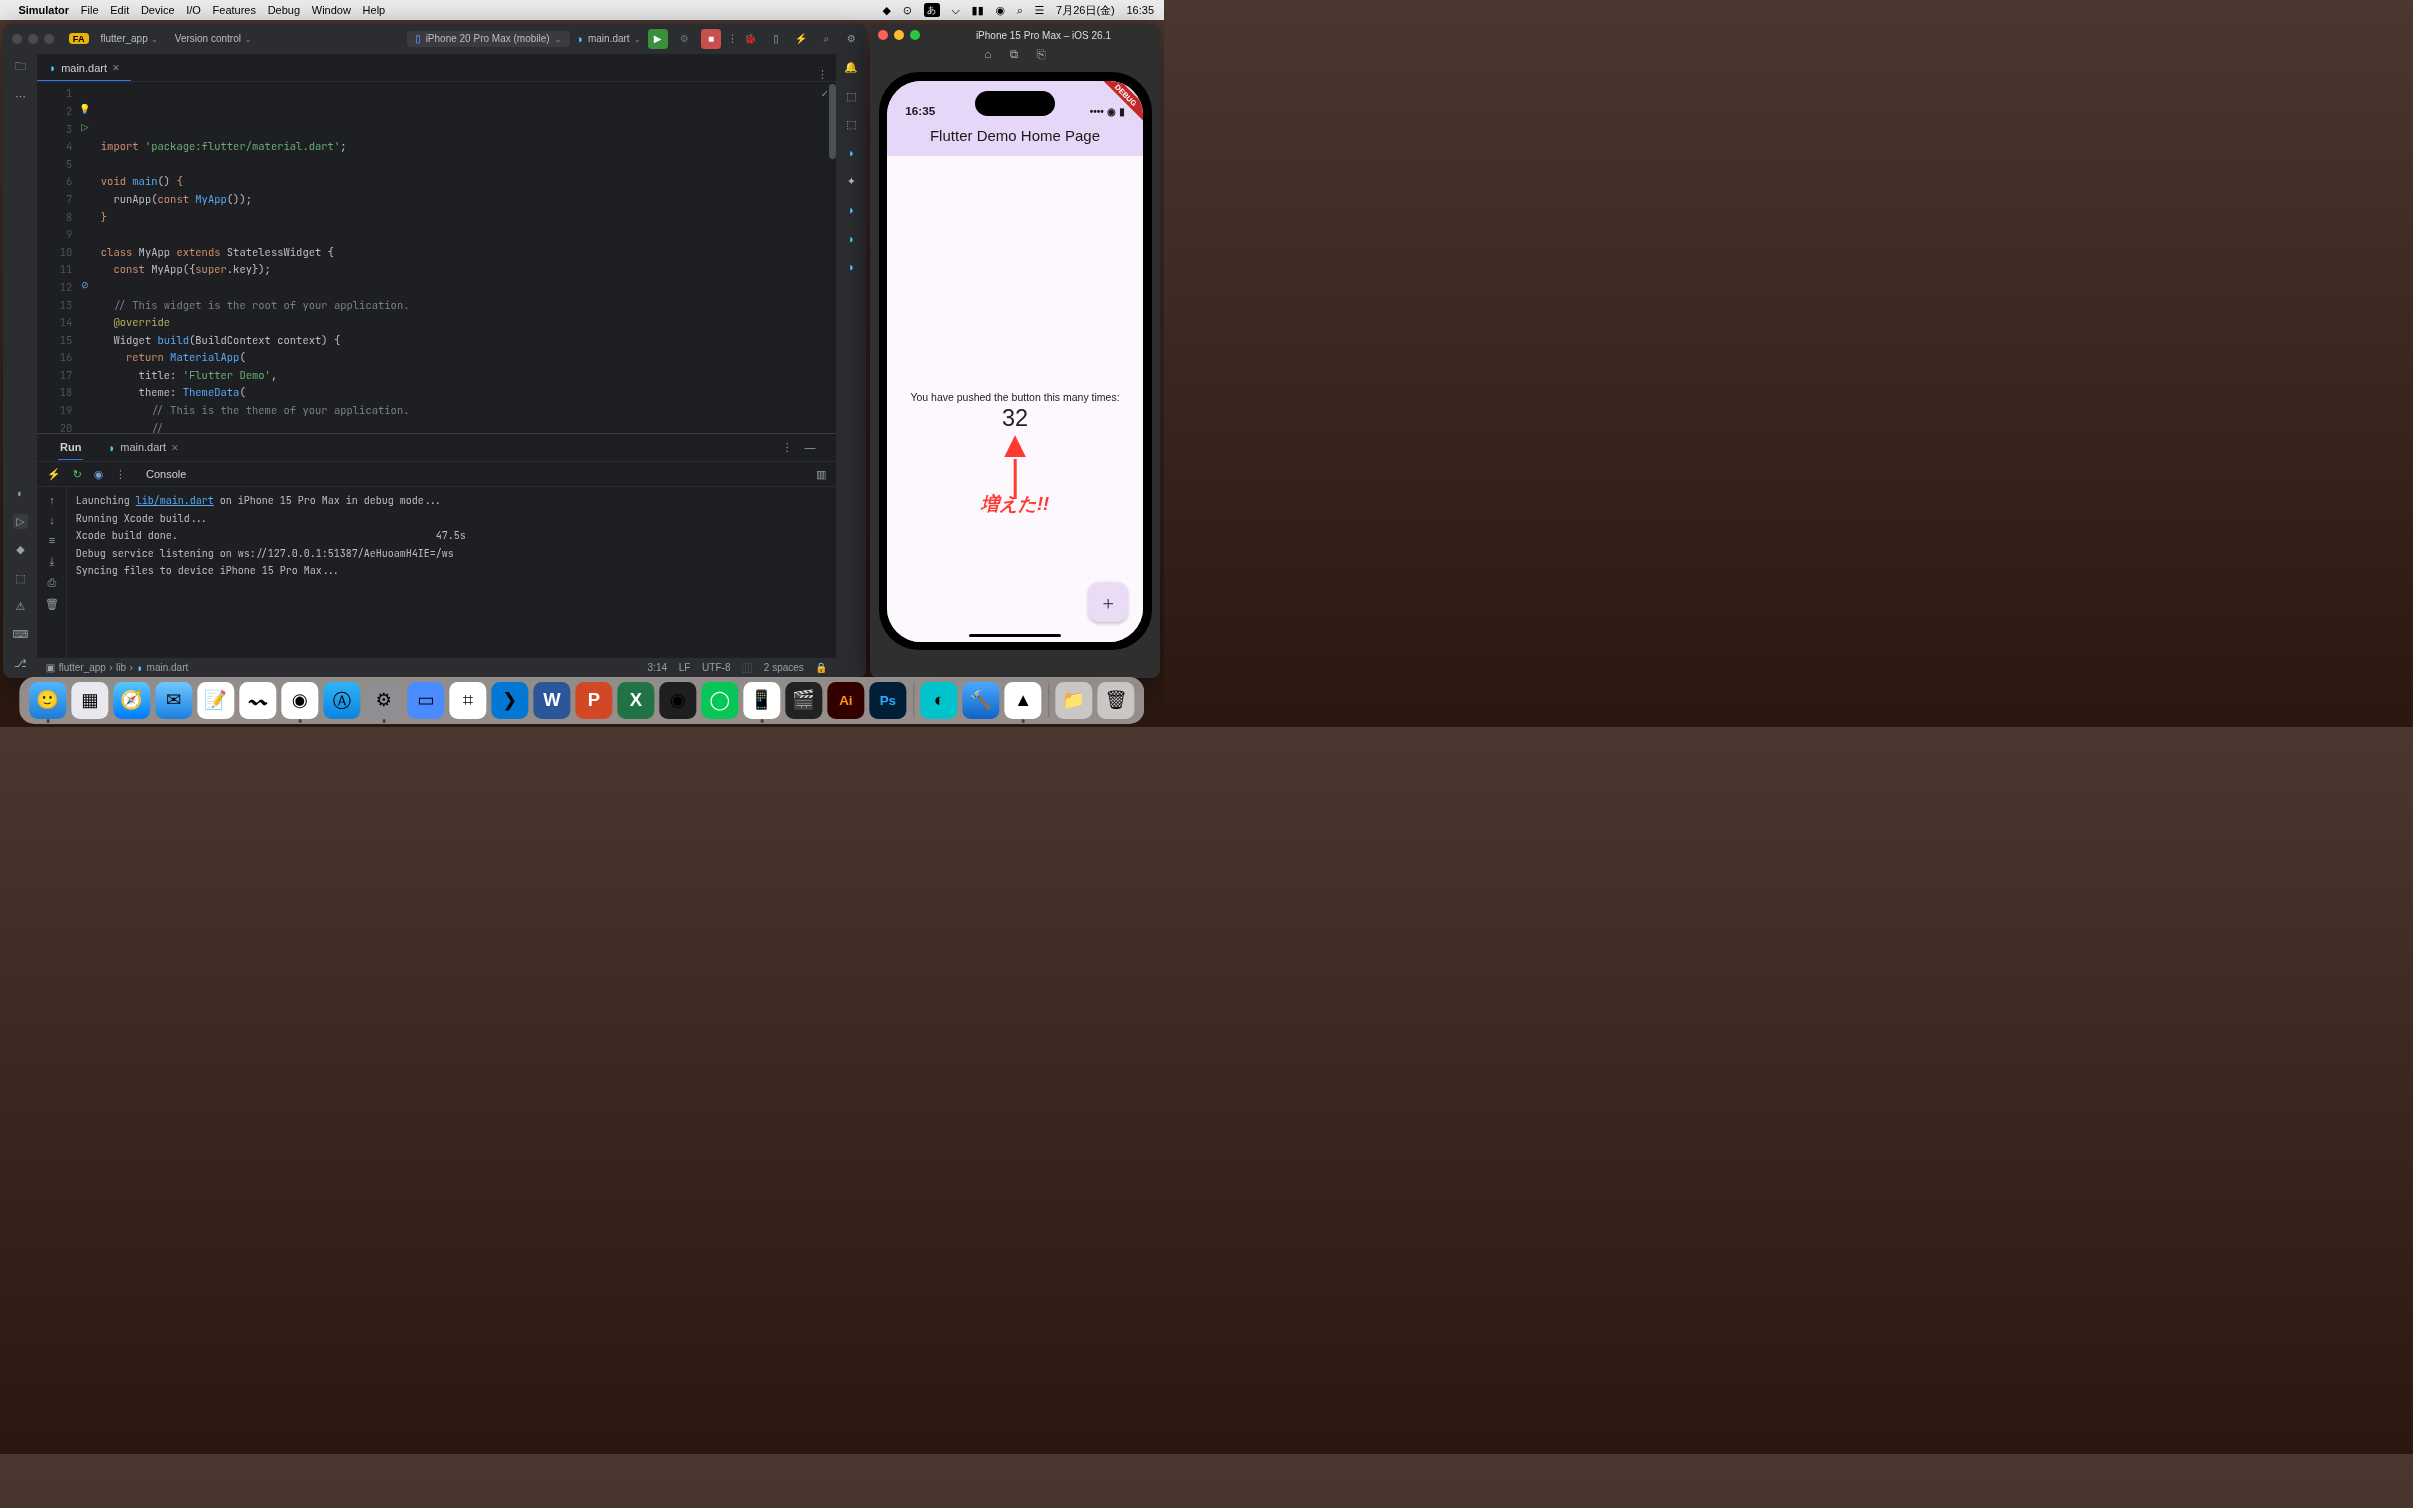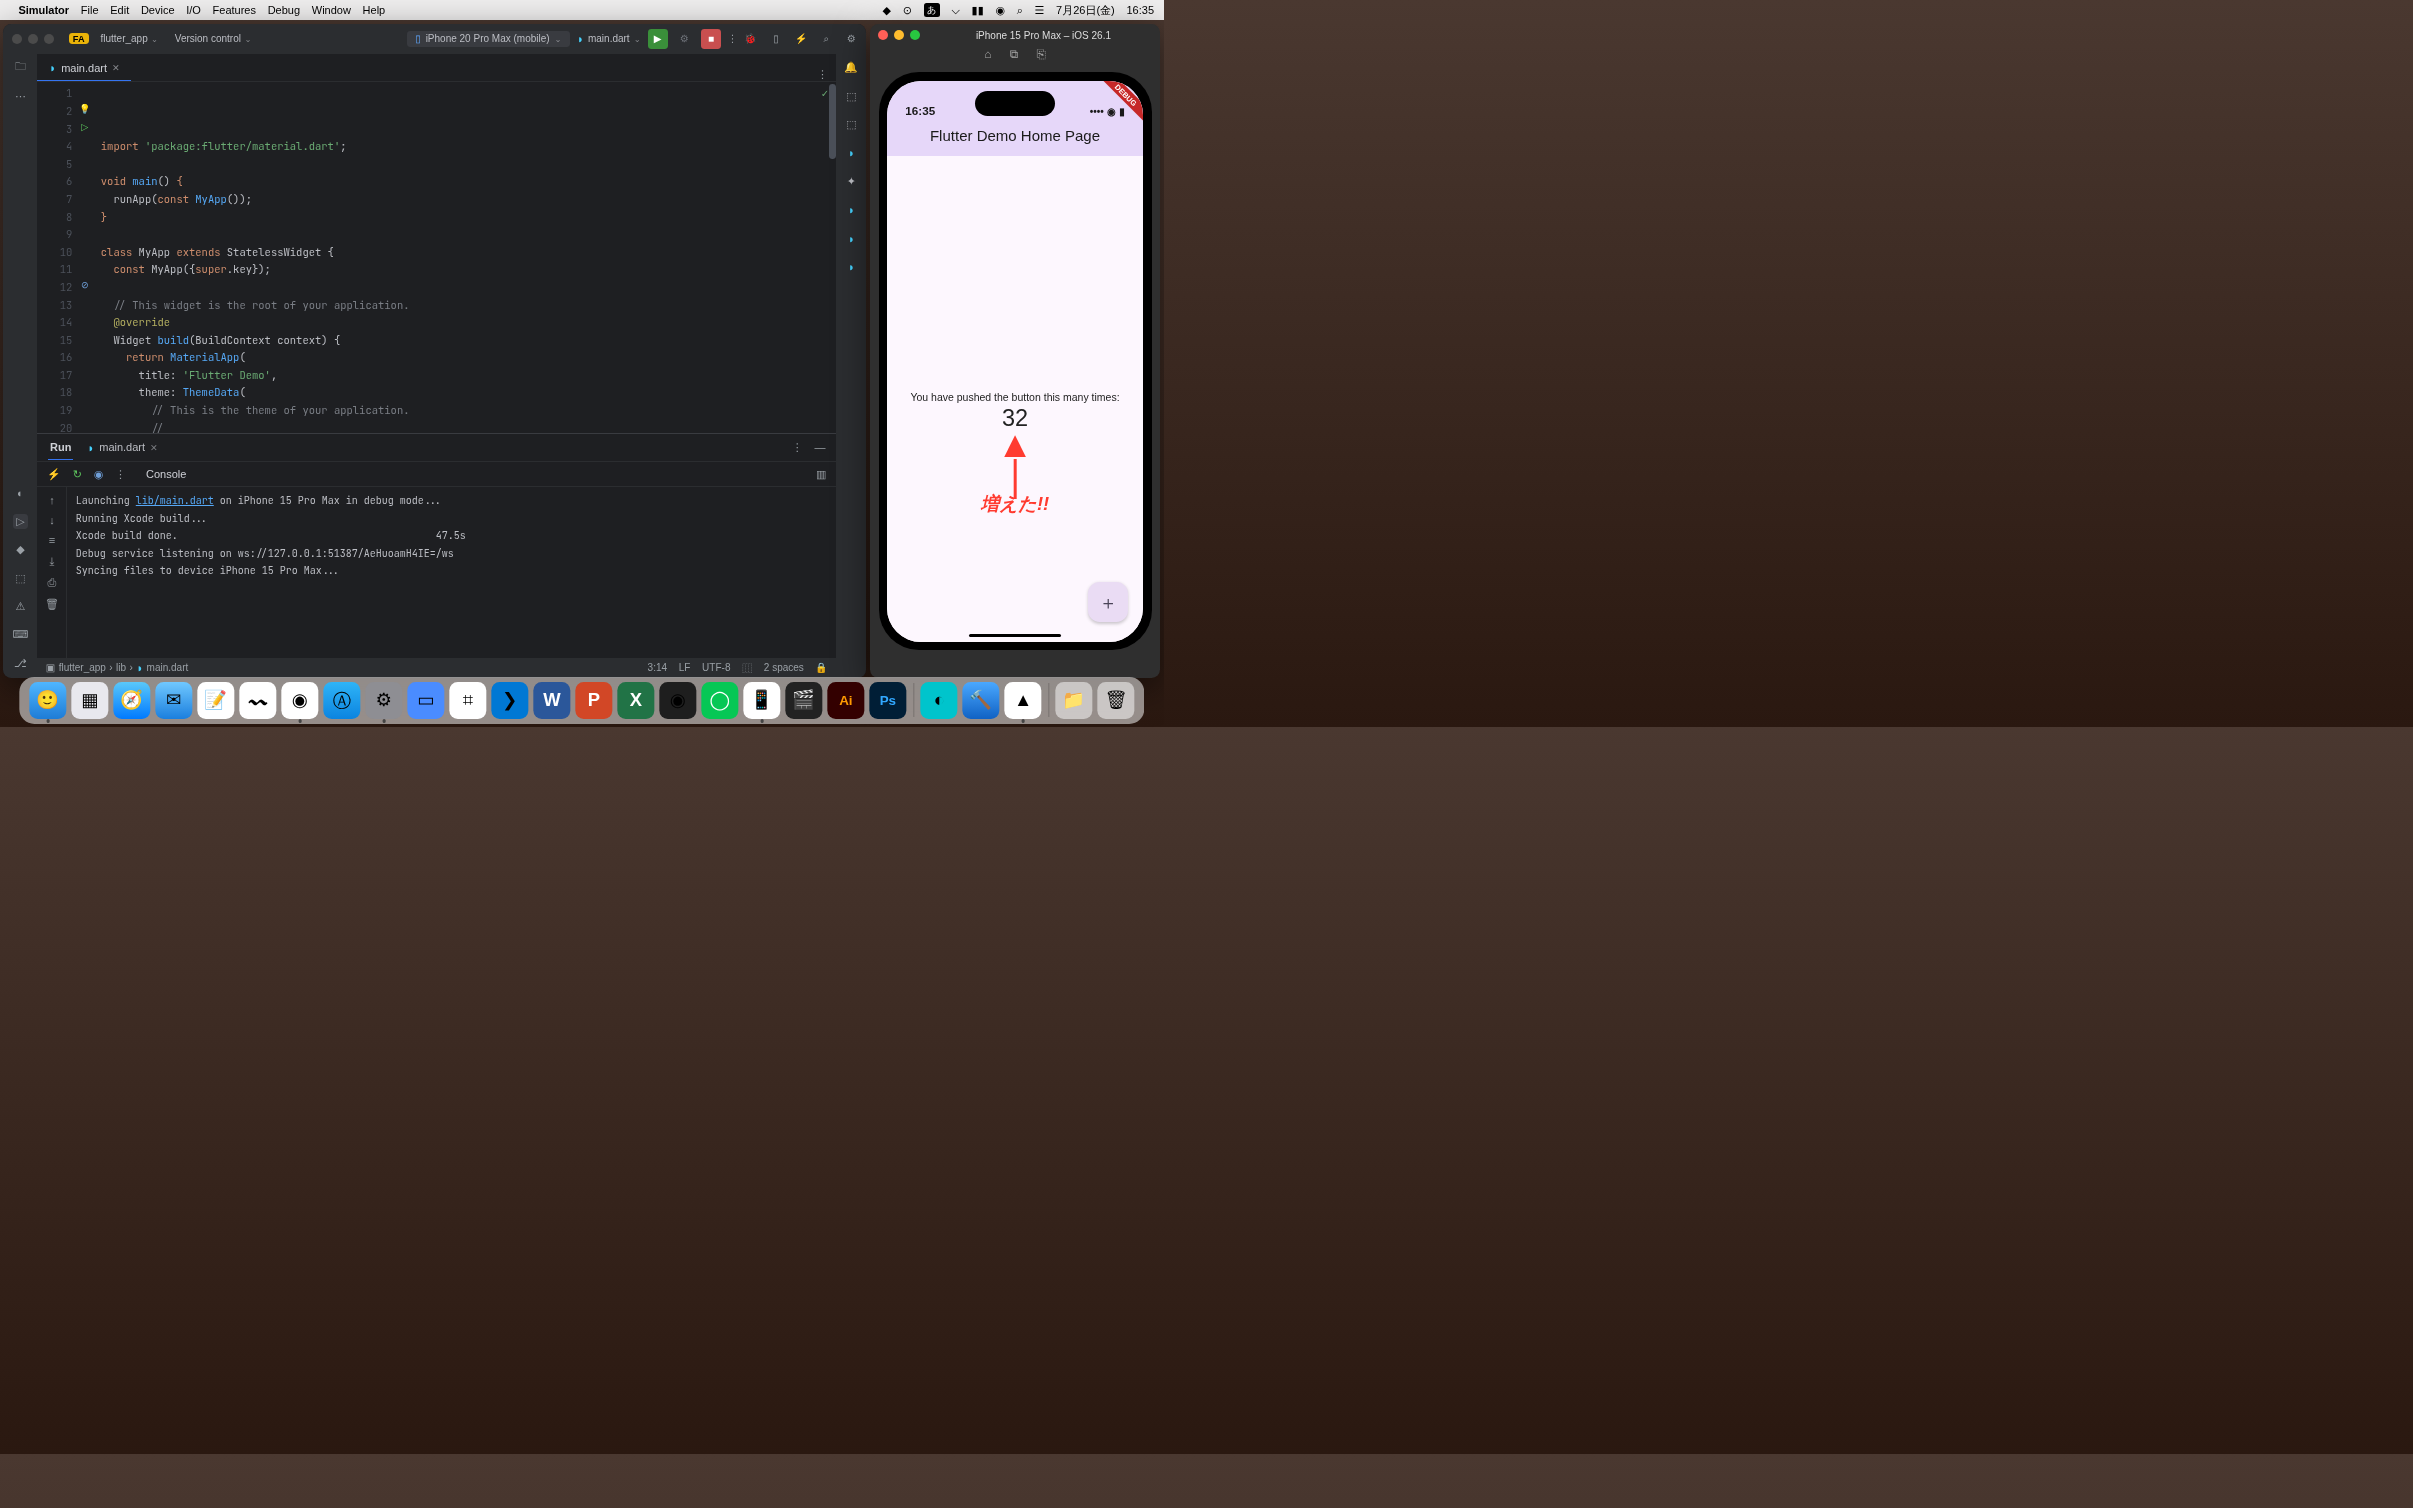--- a/index.html
+++ b/index.html
@@ -82,21 +82,21 @@
 .hl-comment { color: #7a7e85; }
 .hl-anno { color: #b3ae60; }
 .rainbow { color: #cf8e6d; }
 .checkmark { position: absolute; top: 3.4px; right: 8.4px; color: #6aab73; font-size: 11px; }
 .scroll-strip { position: absolute; right: 0; top: 0; bottom: 0; width: 8.4px; background: #1e1f22; }
 .scroll-thumb { position: absolute; right: 0.8px; top: 1.7px; width: 6.7px; height: 75px; background: #4b5059; border-radius: 3.4px; }
 .code-line { height: 17.6px; }
 
 
 .run-panel { height: 225px; border-top: 0.8px solid #393b40; background: #1e1f22; display: flex; flex-direction: column; }
-.run-tabs { height: 28.5px; display: flex; align-items: center; padding: 0 11px; gap: 14px; border-bottom: 0.8px solid #2b2d30; }
+.run-tabs { height: 28.5px; display: flex; align-items: center; padding: 0 21px; gap: 25px; border-bottom: 0.8px solid #2b2d30; }
 .run-tabs .run-label { font-weight: 600; color: #ced0d6; border-bottom: 1.7px solid #3574f0; padding: 5.9px 1.7px; }
 .run-file { display: flex; gap: 5px; align-items: center; }
 .run-tools { margin-left: auto; color: #9aa0a6; display: flex; gap: 11.7px; }
 .run-toolbar { height: 25px; display: flex; align-items: center; gap: 11.7px; padding: 0 10px; border-bottom: 0.8px solid #2b2d30; color: #9aa0a6; font-size: 11px; }
 .run-toolbar .console-lbl { color: #ced0d6; margin-left: 8.4px; }
 .run-toolbar .end { margin-left: auto; }
 .run-body { flex: 1; display: flex; }
 .run-left-tools { width: 30px; display: flex; flex-direction: column; align-items: center; gap: 8.4px; padding-top: 6.7px; color: #9aa0a6; border-right: 0.8px solid #2b2d30; }
 .console {
   flex: 1; padding: 5px 8.4px;

